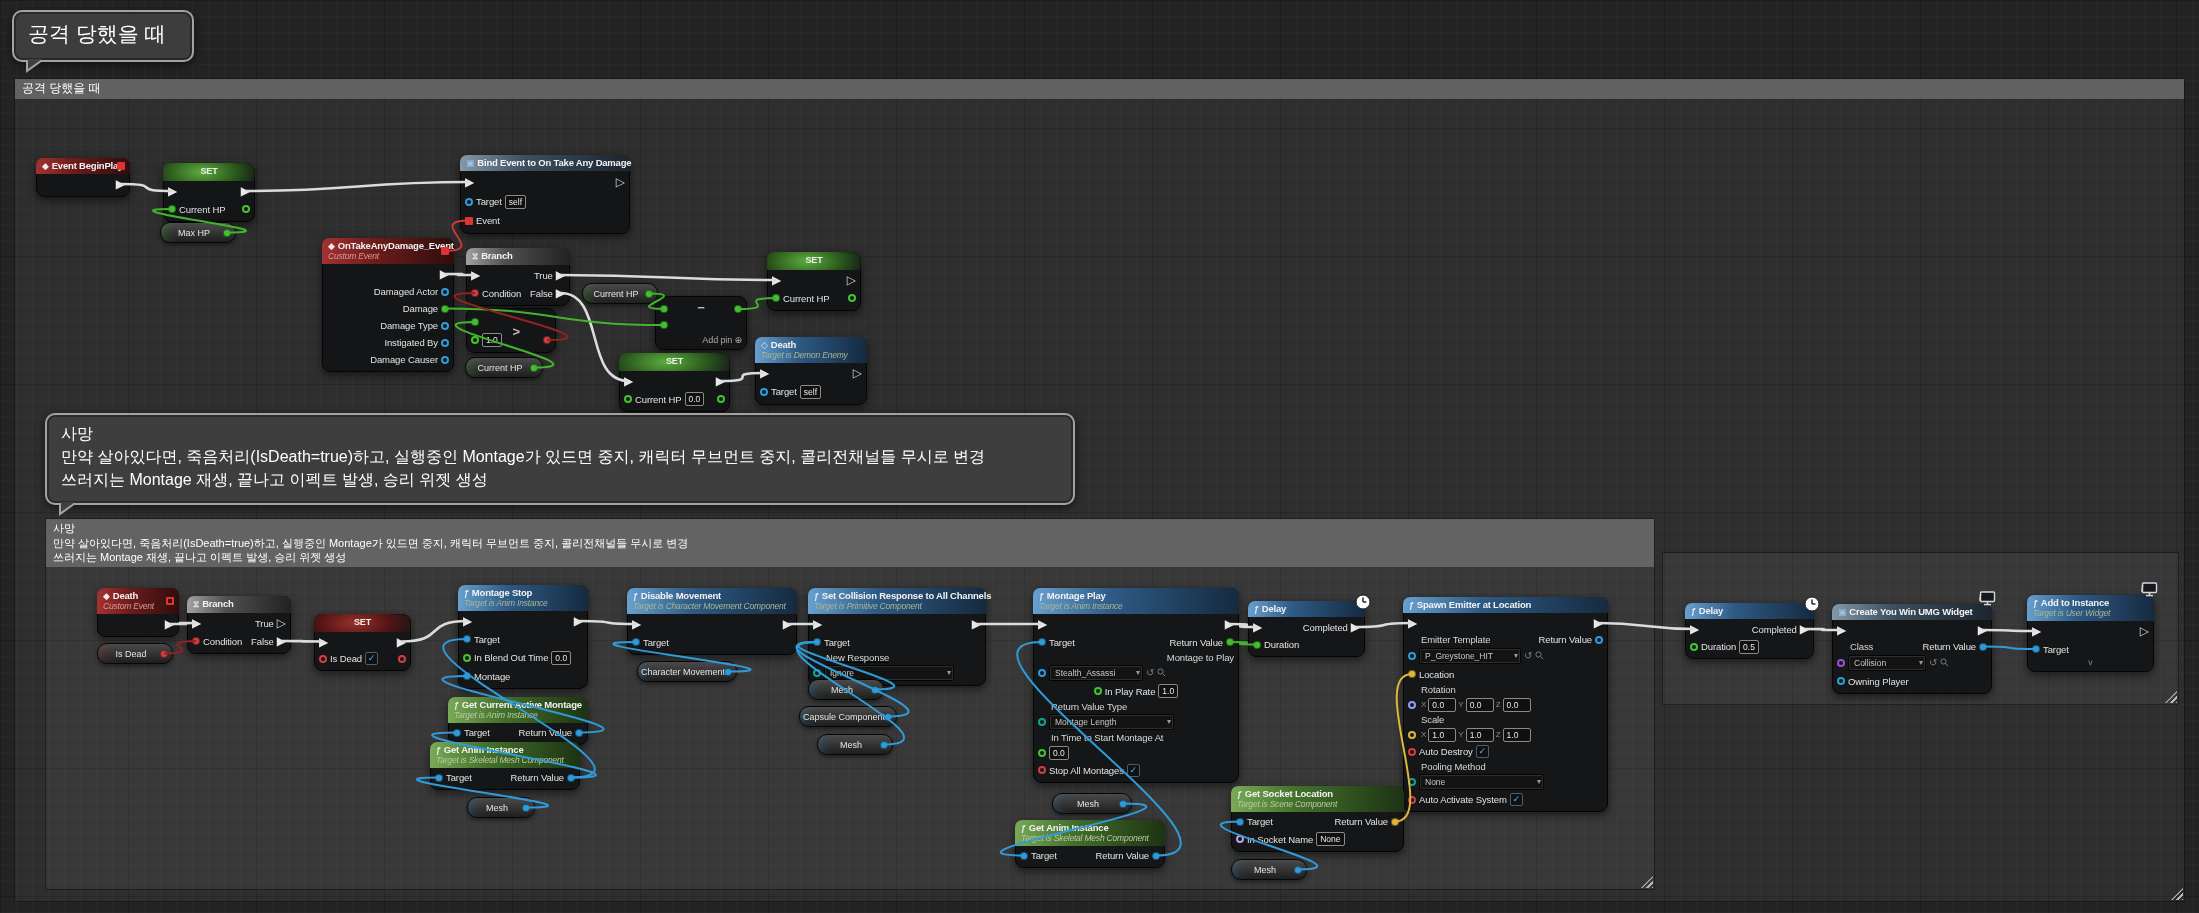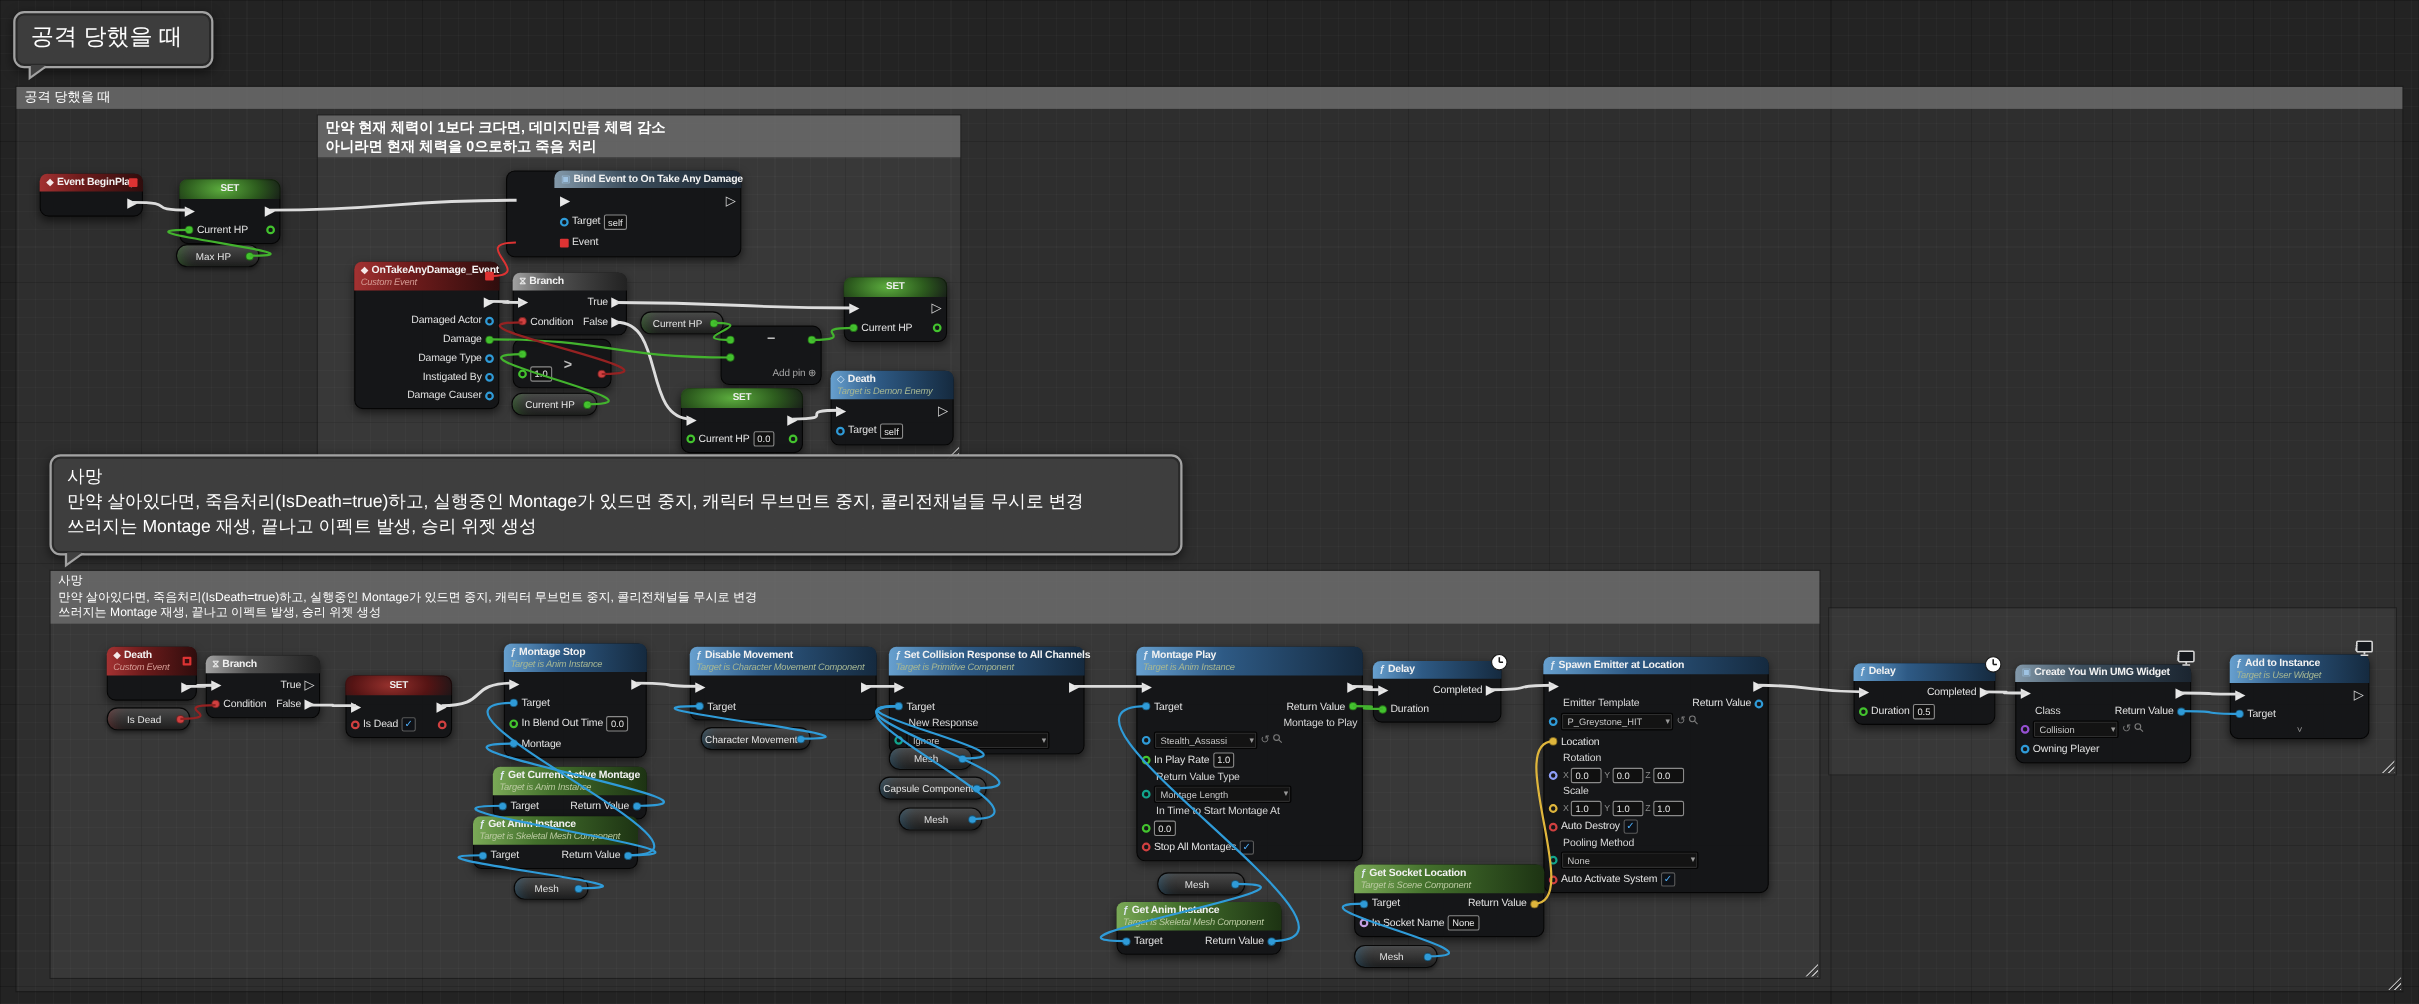--- a/index.html
+++ b/index.html
@@ -73,27 +73,20 @@
 <body>
 
 <div id="canvas">
   <div id="comments" class="layer">
       <div class="comment" style="left: 14px; top: 78px; width: 2169px; height: 822px;">
         <div class="comment-h" style="font-size: 12px;">
           <div>공격 당했을 때</div>
         </div>
         <div class="rsz"></div>
       </div>
-      <div class="comment" style="left: 288px; top: 104px; width: 584px; height: 314px;">
-        <div class="comment-h" style="font-size: 13px; font-weight: bold;">
-          <div>만약 현재 체력이 1보다 크다면, 데미지만큼 체력 감소</div>
-          <div>아니라면 현재 체력을 0으로하고 죽음 처리</div>
-        </div>
-        <div class="rsz"></div>
-      </div>
       <div class="comment" style="left: 45px; top: 518px; width: 1608px; height: 370px;">
         <div class="comment-h" style="font-size: 11px;">
           <div>사망</div>
           <div>만약 살아있다면, 죽음처리(IsDeath=true)하고, 실행중인 Montage가 있드면 중지, 캐릭터 무브먼트 중지, 콜리전채널들 무시로 변경</div>
           <div>쓰러지는 Montage 재생, 끝나고 이펙트 발생, 승리 위젯 생성</div>
         </div>
         <div class="rsz"></div>
       </div>
       <div class="comment" style="left: 1662px; top: 552px; width: 515px; height: 151px;">
         <div class="rsz"></div>
@@ -127,21 +120,21 @@
         <div class="row" style="height: 18px;">
           <span class="rl">
             <span class="pc" style="background: rgb(67, 195, 46); border: 1px solid rgba(0, 0, 0, 0.45);"></span>
             <span class="lb">Current HP</span>
           </span>
           <span class="rr">
             <span class="pc" style="border: 2px solid rgb(67, 195, 46);"></span>
           </span>
         </div>
       </div>
-      <div class="node" style="left: 460px; top: 155px; width: 168px; padding-left: 44px;">
+      <div class="node" style="left: 460px; top: 155px; width: 168px;">
         <div class="hdr hdr-slate">
           <div class="ti"><span class="hicon" style="color: rgb(159, 195, 226);">▣</span><span>Bind Event to On Take Any Damage</span></div>
         </div>
         <div class="row" style="height: 20px;">
           <span class="rl">
             <span class="pin-exec">▶</span>
           </span>
           <span class="rr">
             <span class="pin-execo">▷</span>
           </span>
@@ -559,21 +552,21 @@
             <span class="pc" style="border: 2px solid rgb(47, 155, 216);"></span>
             <span class="sel" style="width: 74px;"><span>Stealth_Assassi</span><span class="ch">▾</span></span>
             <span class="ic">↺</span>
             <span class="ic"><svg width="9" height="9" viewBox="0 0 9 9">
                 <circle cx="3.5" cy="3.5" r="2.6" fill="none" stroke="#7c7c7c"></circle>
                 <line x1="5.6" y1="5.6" x2="8.2" y2="8.2" stroke="#7c7c7c"></line>
               </svg></span>
           </span>
           <span class="rr"></span>
         </div>
-        <div class="row" style="height: 18px;">
+        <div class="row" style="height: 18px; justify-content: center;">
           <span class="rl">
             <span class="pc" style="border: 2px solid rgb(67, 195, 46);"></span>
             <span class="lb">In Play Rate</span>
             <span class="fld">1.0</span>
           </span>
           <span class="rr"></span>
         </div>
         <div class="row" style="height: 13px;">
           <span class="rl">
             <span class="lb ind">Return Value Type</span>

